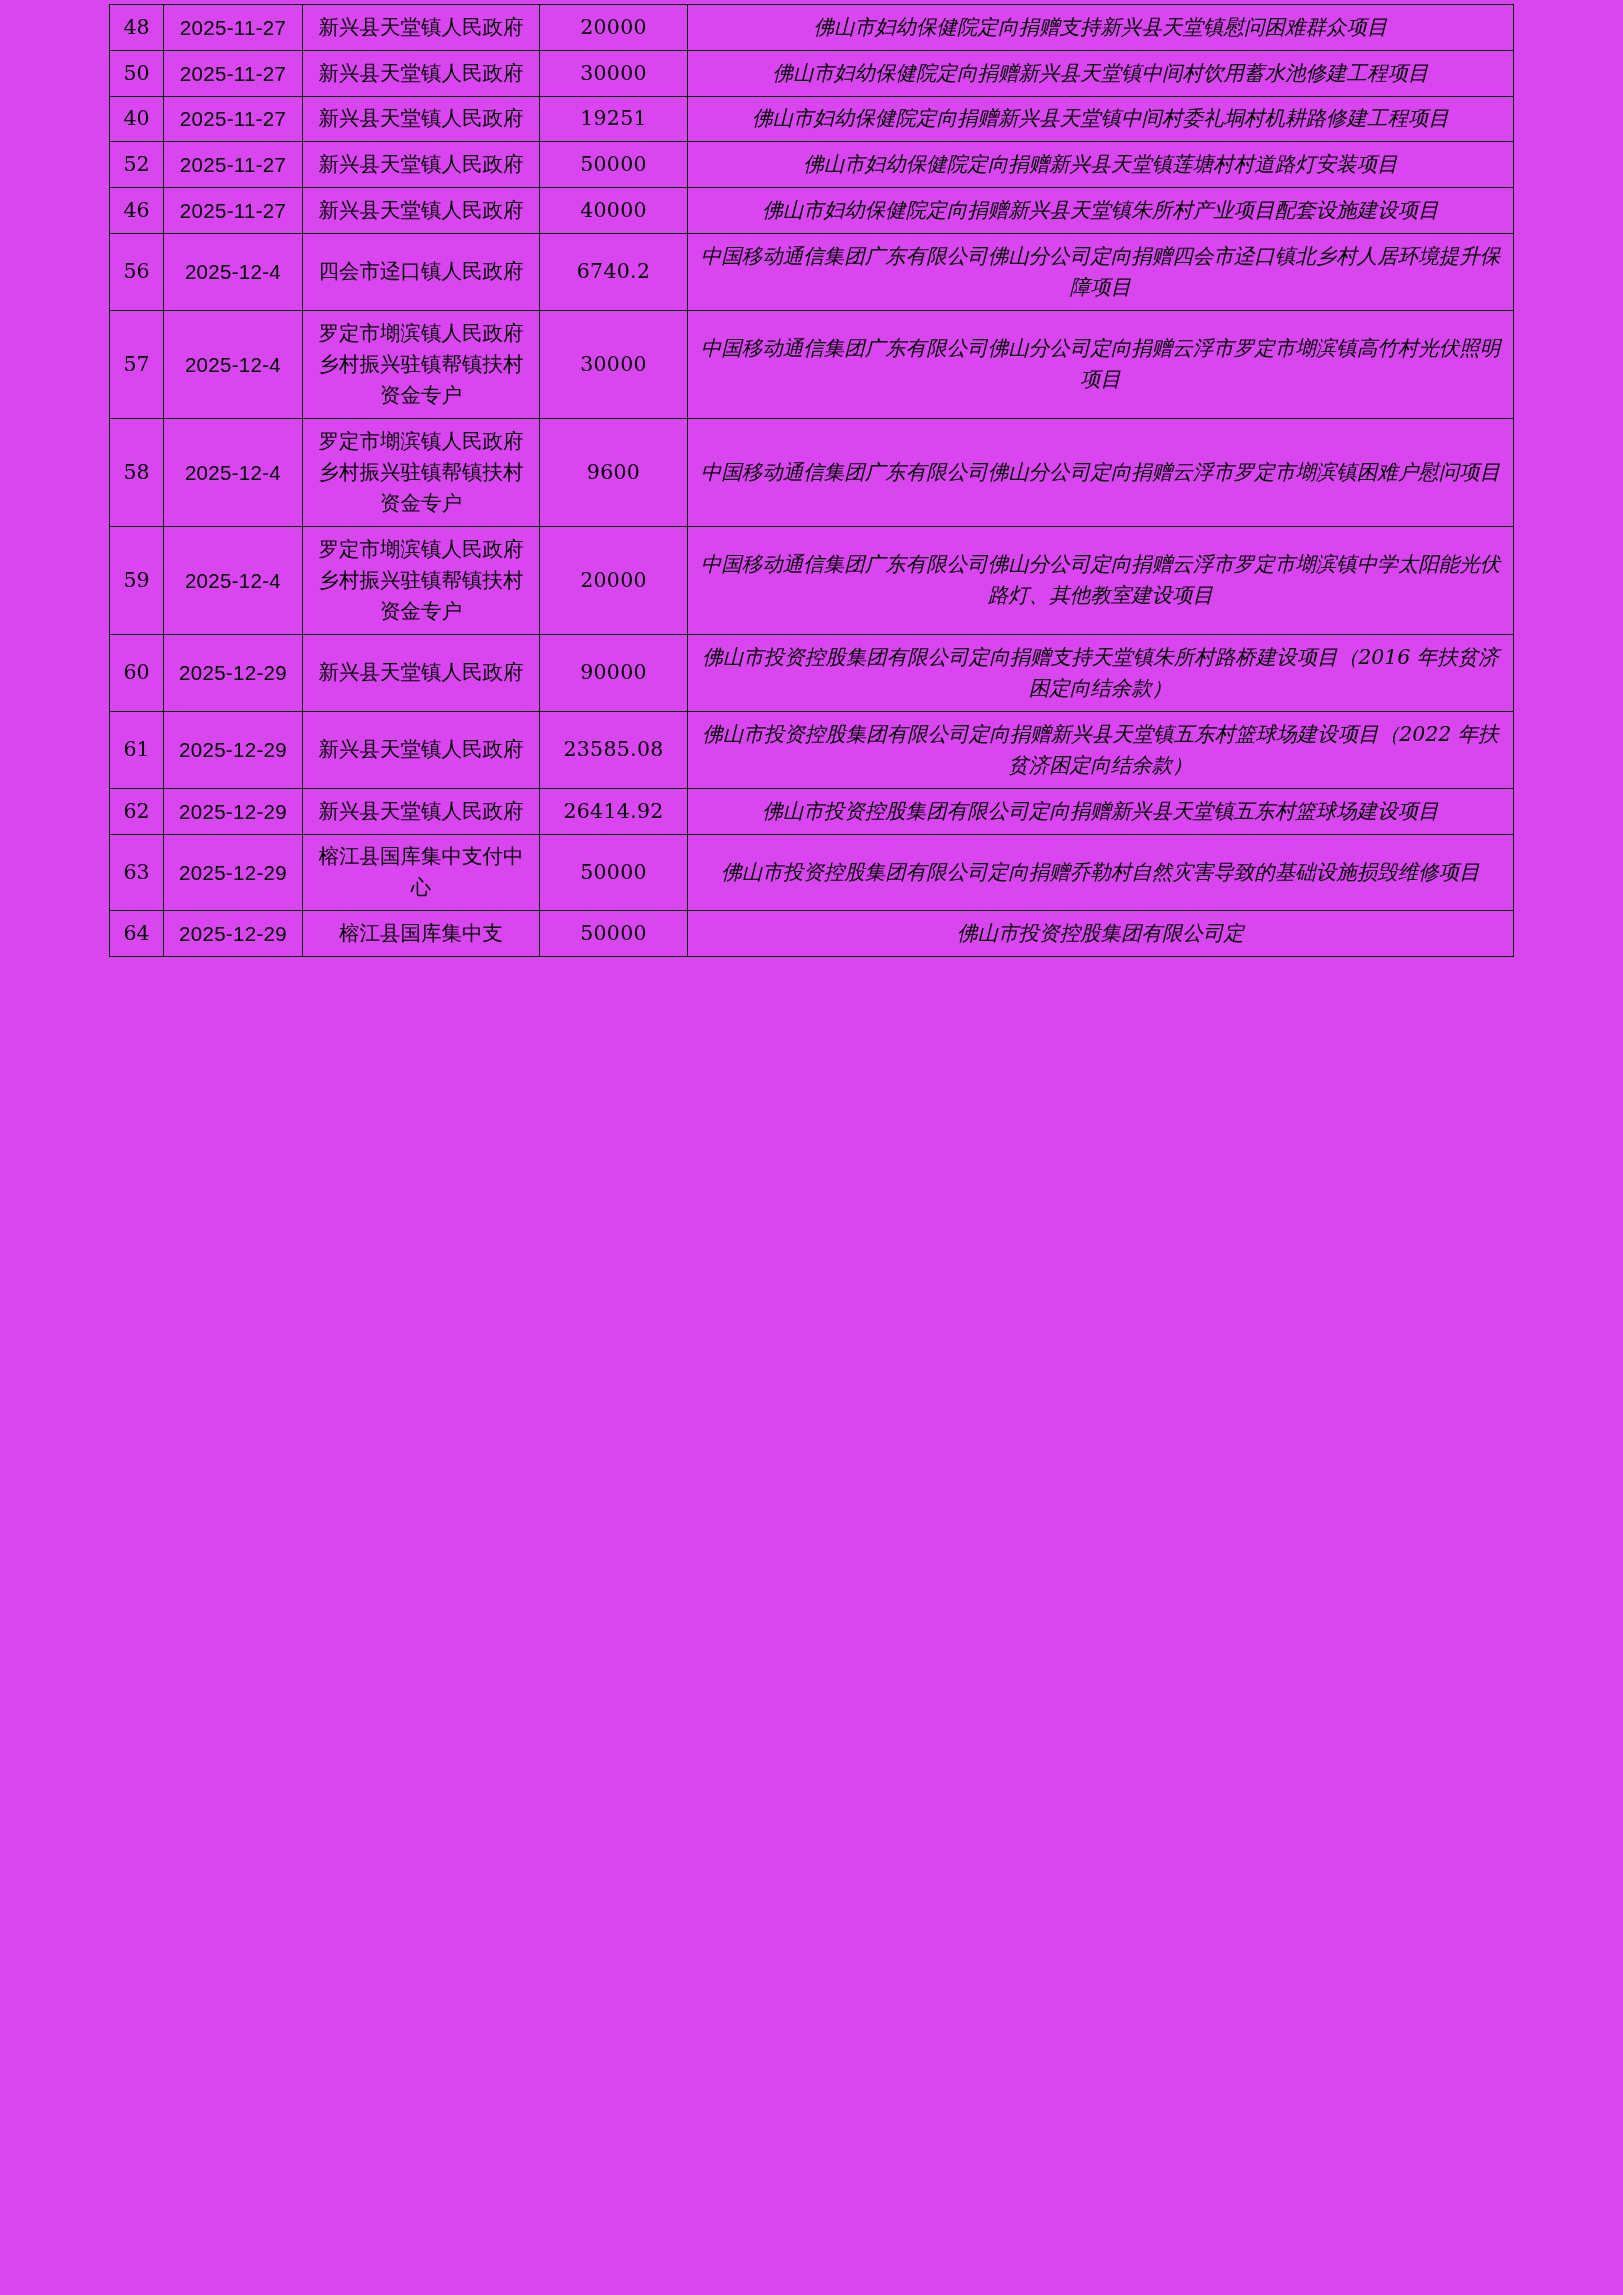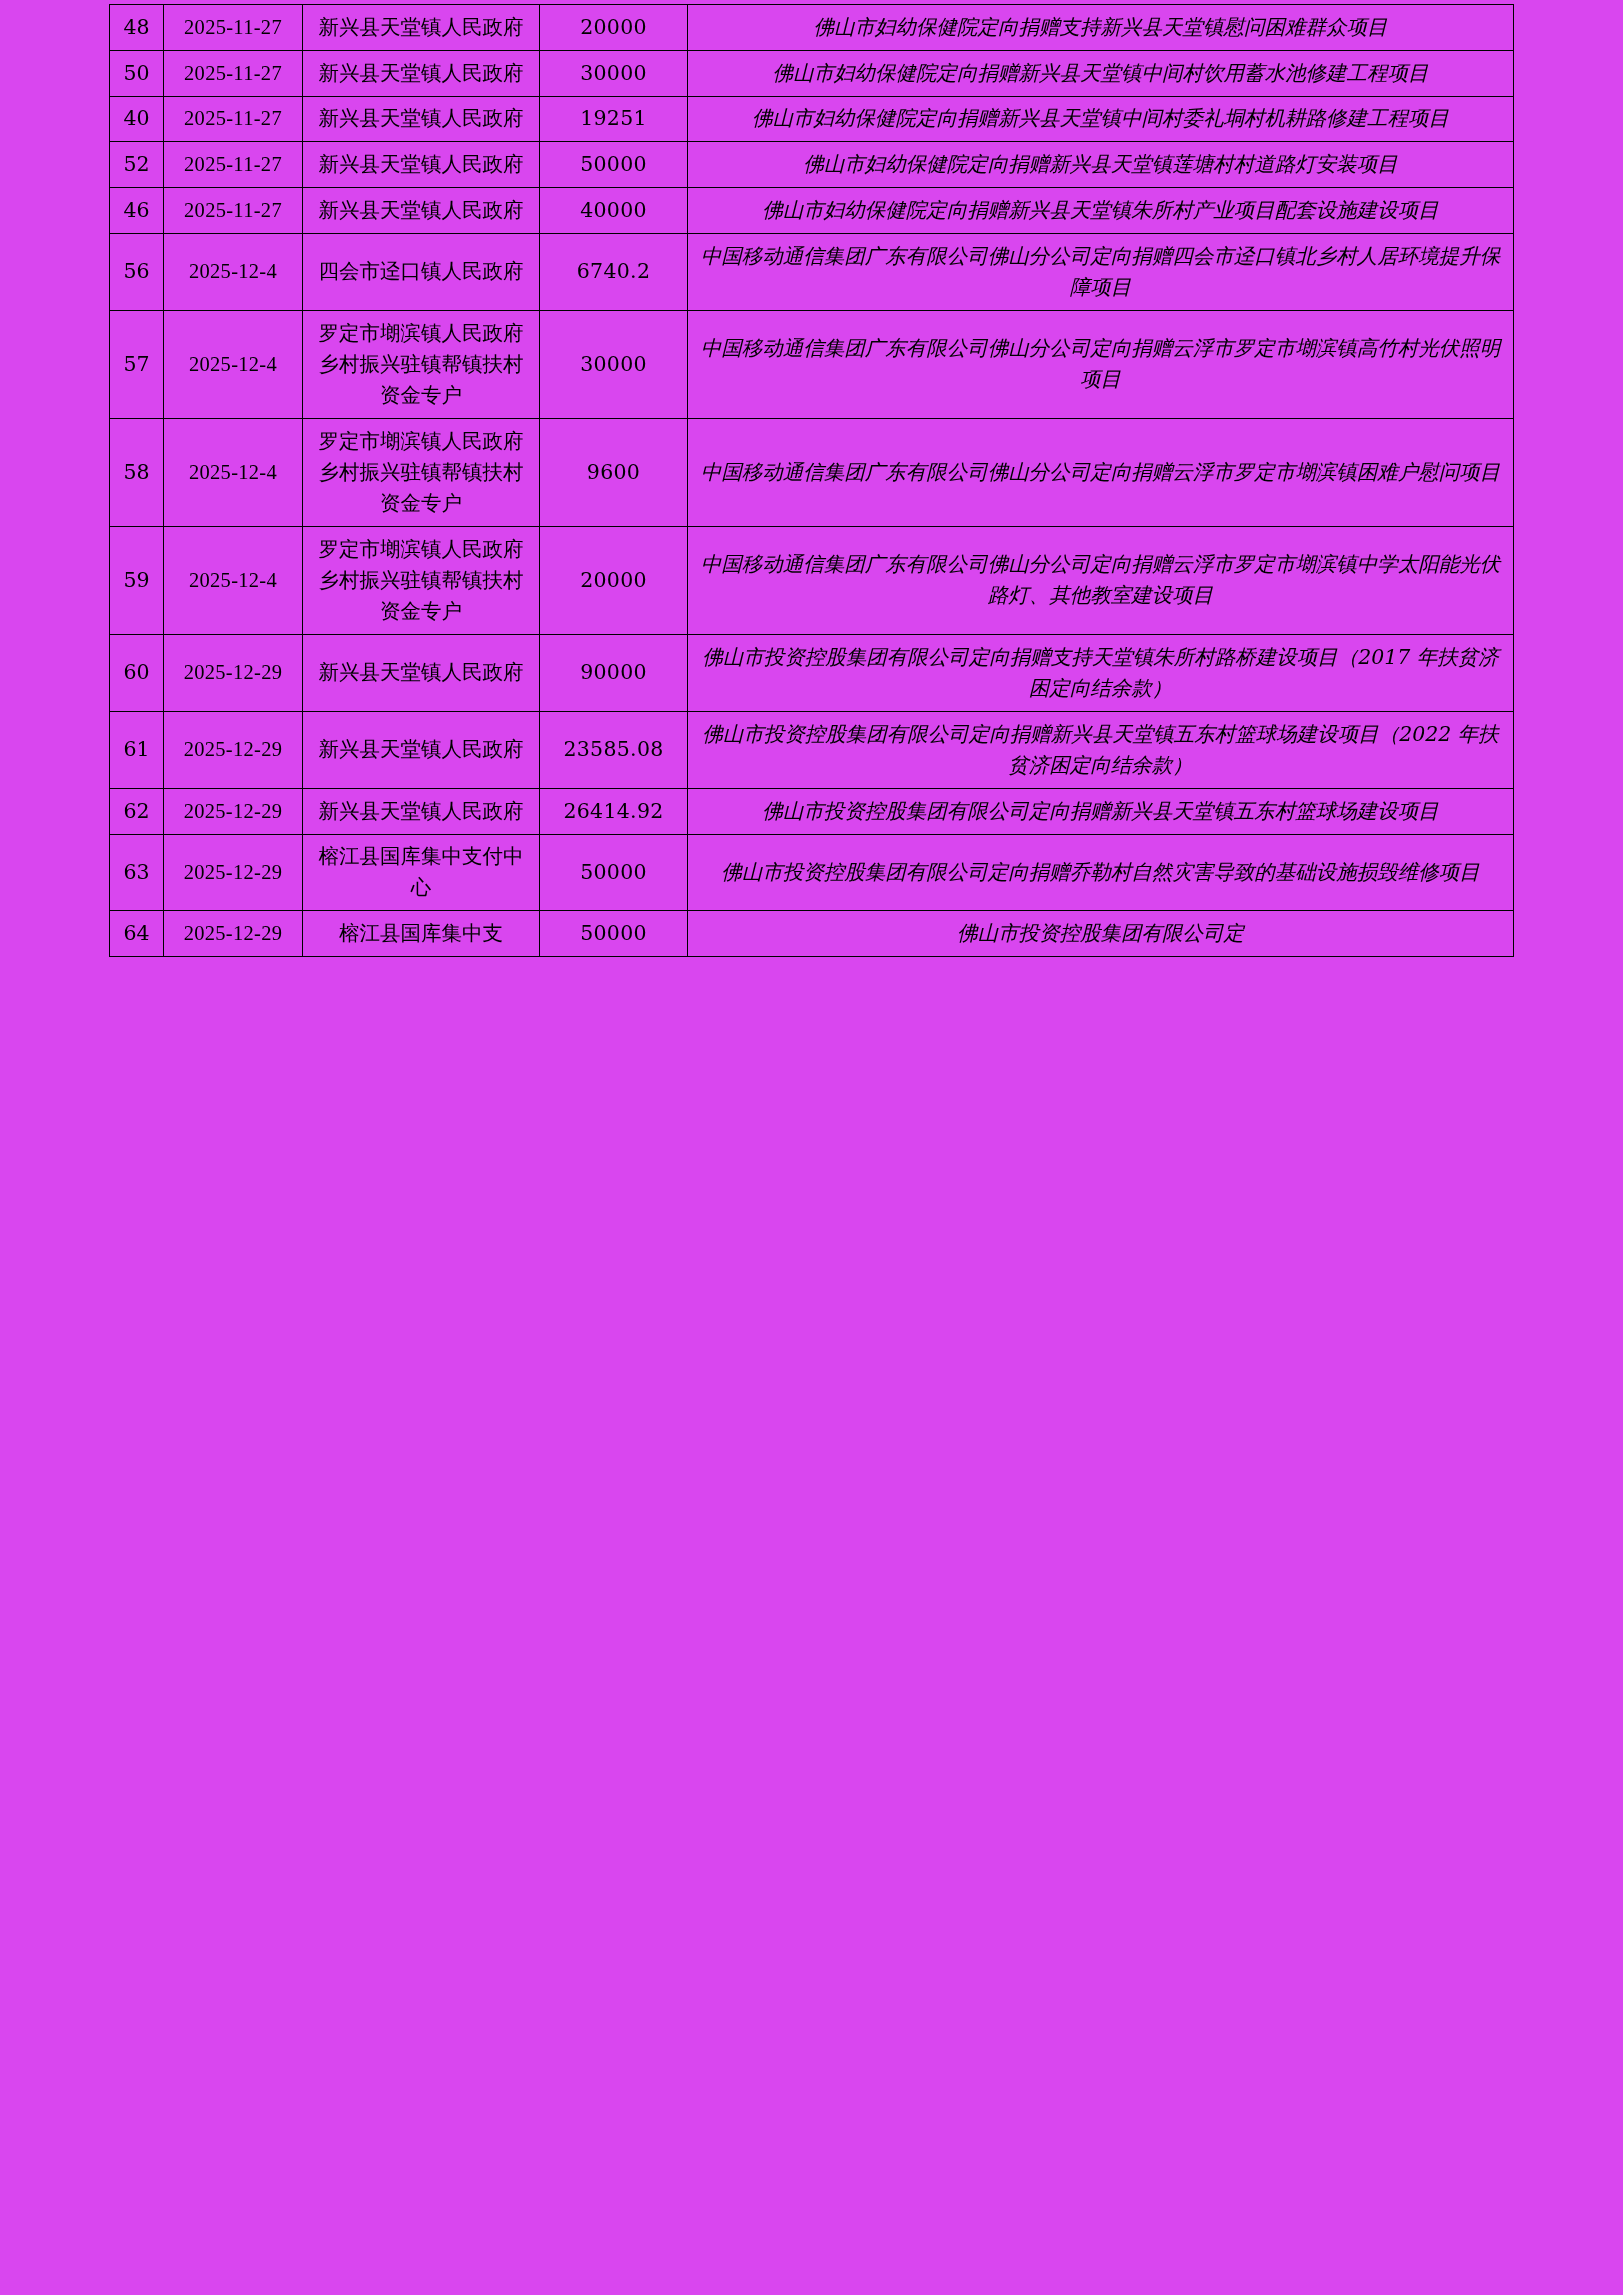--- a/index.html
+++ b/index.html
@@ -30,21 +30,21 @@
     font-size: 20.5px;
     line-height: 1.52;
     padding: 6.8px 5.5px;
     word-break: break-word;
   }
   td.col-index {
     width: 42px;
   }
   td.col-date {
     width: 127px;
-    font-family: Liberation Serif, serif;
+    font-family: Liberation Sans, sans-serif;
     letter-spacing: 0.3px;
   }
   td.col-unit {
     width: 225px;
   }
   td.col-amount {
     width: 136px;
     letter-spacing: 0.3px;
   }
   td.col-project {
@@ -133,21 +133,21 @@
         <td class="col-unit">罗定市㙟滨镇人民政府乡村振兴驻镇帮镇扶村资金专户</td>
         <td class="col-amount">20000</td>
         <td class="col-project">中国移动通信集团广东有限公司佛山分公司定向捐赠云浮市罗定市㙟滨镇中学太阳能光伏路灯、其他教室建设项目</td>
       </tr>
 
       <tr>
         <td class="col-index">60</td>
         <td class="col-date">2025-12-29</td>
         <td class="col-unit">新兴县天堂镇人民政府</td>
         <td class="col-amount">90000</td>
-        <td class="col-project">佛山市投资控股集团有限公司定向捐赠支持天堂镇朱所村路桥建设项目（2017 年扶贫济困定向结余款）</td>
+        <td class="col-project">佛山市投资控股集团有限公司定向捐赠支持天堂镇朱所村路桥建设项目（2016 年扶贫济困定向结余款）</td>
       </tr>
 
       <tr>
         <td class="col-index">61</td>
         <td class="col-date">2025-12-29</td>
         <td class="col-unit">新兴县天堂镇人民政府</td>
         <td class="col-amount">23585.08</td>
         <td class="col-project">佛山市投资控股集团有限公司定向捐赠新兴县天堂镇五东村篮球场建设项目（2022 年扶贫济困定向结余款）</td>
       </tr>
 

